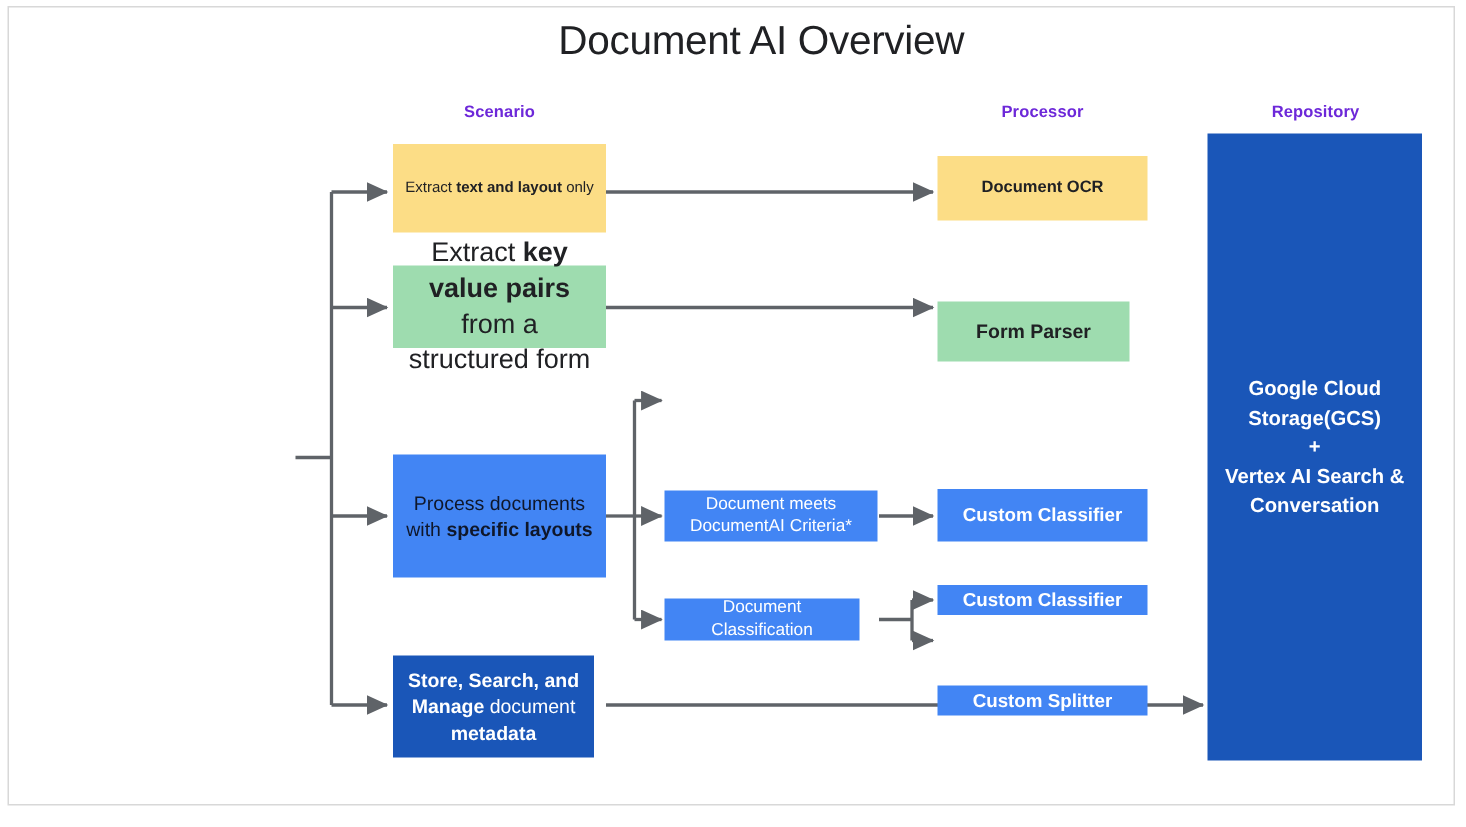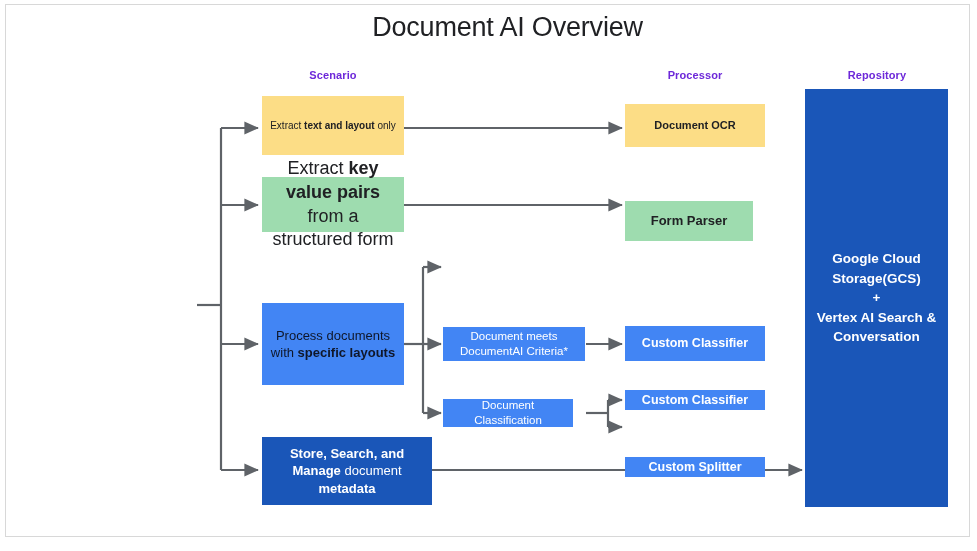--- a/index.html
+++ b/index.html
@@ -128,21 +128,21 @@
   </div>
 
   <div class="box b-green" style="left:262px; top:177px; width:142px; height:55px;">
     <span class="txt"><span>Extract </span><b>key value pairs</b><span> from a structured form</span></span>
   </div>
 
   <div class="box b-blue" style="left:262px; top:303px; width:142px; height:82px;">
     <span class="txt"><span>Process documents with </span><b>specific layouts</b><span></span></span>
   </div>
 
-  <div class="box b-darkblue" style="left:262px; top:437px; width:170px; height:68px;">
+  <div class="box b-darkblue" style="left:262px; top:437px; width:134px; height:68px;">
     <span class="txt"><b>Store, Search, and Manage</b><span style="font-weight:normal"> document </span><b>metadata</b></span>
   </div>
 
 
   <div class="box b-blue-l" style="left:443px; top:327px; width:142px; height:34px;">
     <span class="txt">
       <span>Document meets</span><br><span>DocumentAI Criteria*</span>
     </span>
   </div>
 

